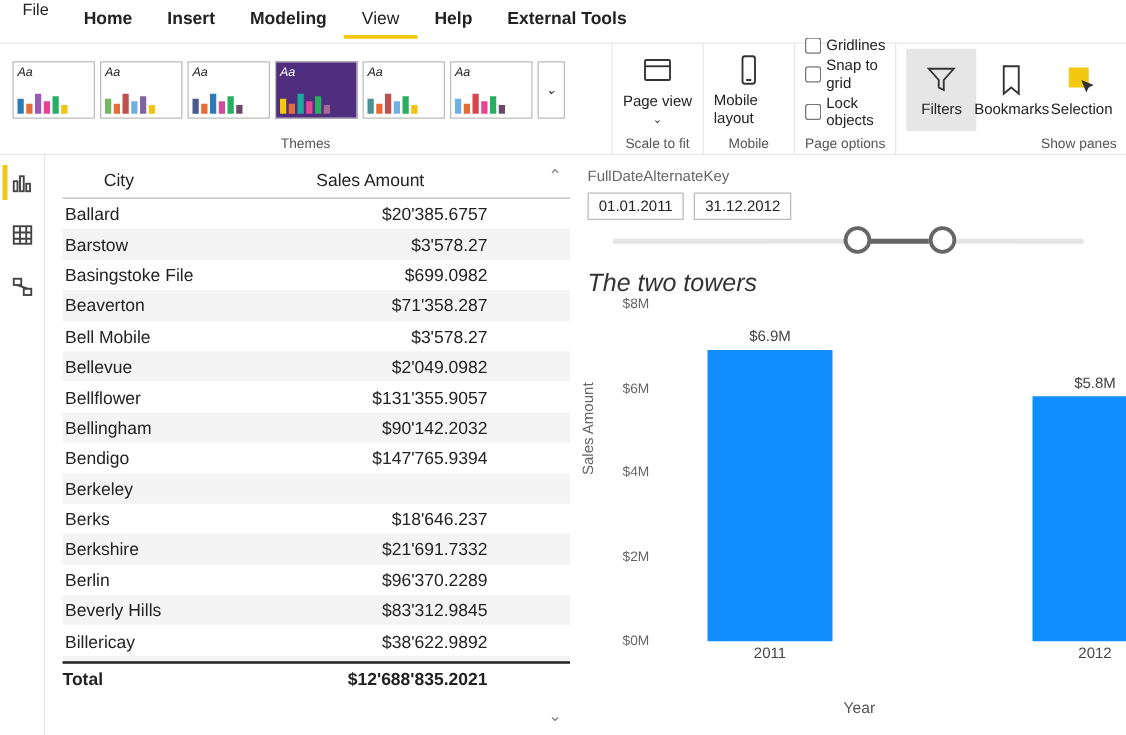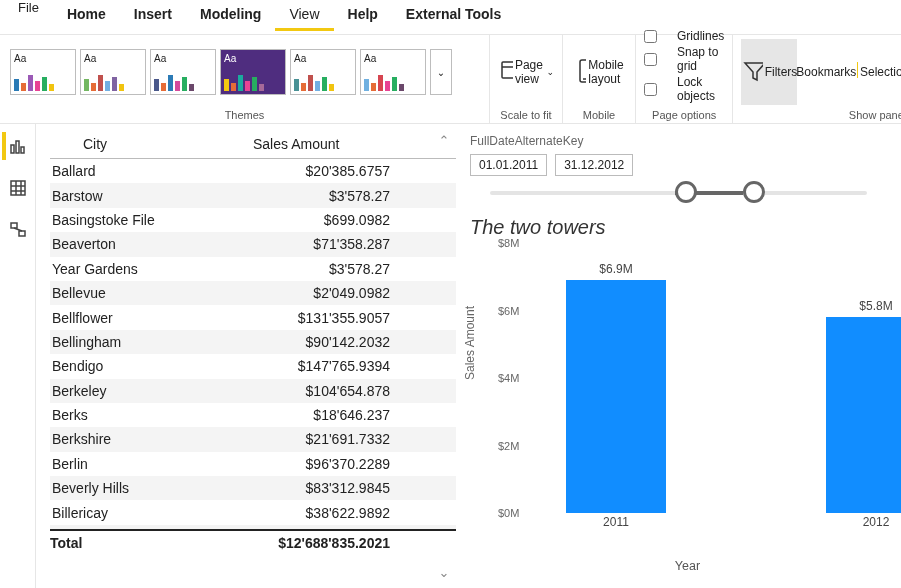--- a/index.html
+++ b/index.html
@@ -16,25 +16,25 @@
 .ribbon-group { display: flex; flex-direction: column; border-right: 1px solid #e6e6e6; justify-content: flex-end; }
 .ribbon-group .group-body { flex: 1; display: flex; align-items: center; padding: 4px 8px; gap: 6px; }
 .ribbon-group .group-label { font-size: 11px; color: #555; text-align: center; padding-bottom: 2px; }
 .theme-thumb { width: 66px; height: 46px; border: 1px solid #bdbdbd; display: flex; flex-direction: column; padding: 3px; background: #fff; cursor: pointer; }
 .theme-thumb.sel { background: #4f2d7f; }
 .theme-thumb .aa { font-size: 10px; }
 .theme-thumb .bars { display: flex; align-items: flex-end; gap: 2px; height: 20px; margin-top: auto; }
 .theme-thumb .bars span { width: 5px; }
 .themes-drop { width: 22px; height: 46px; border: 1px solid #bdbdbd; display:flex; flex-direction:column; justify-content:center; align-items:center; font-size:10px; cursor:pointer;}
 
-.big-btn { display: flex; flex-direction: row; align-items: center; justify-content: center; width: 56px; height: 66px; font-size: 12px; cursor: pointer; gap: 2px;}
+.big-btn { display: flex; flex-direction: column; align-items: center; justify-content: center; width: 56px; height: 66px; font-size: 12px; cursor: pointer; gap: 2px;}
 .big-btn.sel { background: #e6e6e6; }
 .big-btn svg { width: 28px; height: 28px; stroke: #333; fill: none; stroke-width: 1.5; }
 
-.checks label { display: flex; align-items: center; gap: 20px; font-size: 12px; margin: 2px 0; cursor: pointer;}
+.checks label { display: flex; align-items: center; gap: 4px; font-size: 12px; margin: 2px 0; cursor: pointer;}
 .checks input { width: 13px; height: 13px; }
 
 
 .workspace { display: flex; height: calc(588px - 34px - 90px); }
 .leftrail { width: 36px; border-right: 1px solid #e6e6e6; display: flex; flex-direction: column; align-items: center; padding-top: 8px; gap: 14px; }
 .leftrail .rail-btn { width: 28px; height: 28px; display:flex; align-items:center; justify-content:center; cursor:pointer; }
 .leftrail .rail-btn.active { border-left: 4px solid #f2c811; margin-left:-4px;}
 .leftrail svg { width:18px; height:18px; stroke:#444; fill:none; stroke-width:1.5;}
 
 .canvas { flex:1; display:flex; }
@@ -84,21 +84,21 @@
       <div class="tab">Insert</div>
       <div class="tab">Modeling</div>
       <div class="tab active">View</div>
       <div class="tab">Help</div>
       <div class="tab">External Tools</div>
     </div>
 </div>
 
 <div class="ribbon">
   <div class="ribbon-group" style="flex:0 0 490px">
-    <div class="group-body" style="flex-wrap:wrap; gap:4px; padding:8px 10px;">
+    <div class="group-body" style="flex-wrap:wrap; gap:4px; padding:8px 10px;font-style:italic;">
 
       <div class="theme-thumb">
           <span class="aa">Aa</span>
           <div class="bars">
             <span style="height:12px;background:#2a7ab5"></span>
             <span style="height:8px;background:#e66c37"></span>
             <span style="height:16px;background:#9b59b6"></span>
             <span style="height:10px;background:#e84393"></span>
             <span style="height:14px;background:#27ae60"></span>
             <span style="height:7px;background:#f1c40f"></span>
@@ -283,42 +283,41 @@
           </div>
           <div class="row">
             <div class="c1">Basingstoke File</div>
             <div class="c2">$699.0982</div>
           </div>
           <div class="row">
             <div class="c1">Beaverton</div>
             <div class="c2">$71'358.287</div>
           </div>
           <div class="row">
-            <div class="c1">Year Gardens</div>
+            <div class="c1">Bell Mobile</div>
             <div class="c2">$3'578.27</div>
           </div>
           <div class="row">
             <div class="c1">Bellevue</div>
             <div class="c2">$2'049.0982</div>
           </div>
           <div class="row">
             <div class="c1">Bellflower</div>
             <div class="c2">$131'355.9057</div>
           </div>
           <div class="row">
             <div class="c1">Bellingham</div>
             <div class="c2">$90'142.2032</div>
           </div>
           <div class="row">
             <div class="c1">Bendigo</div>
             <div class="c2">$147'765.9394</div>
           </div>
           <div class="row">
             <div class="c1">Berkeley</div>
-            <div class="c2">$104'654.878</div>
           </div>
           <div class="row">
             <div class="c1">Berks</div>
             <div class="c2">$18'646.237</div>
           </div>
           <div class="row">
             <div class="c1">Berkshire</div>
             <div class="c2">$21'691.7332</div>
           </div>
           <div class="row">

